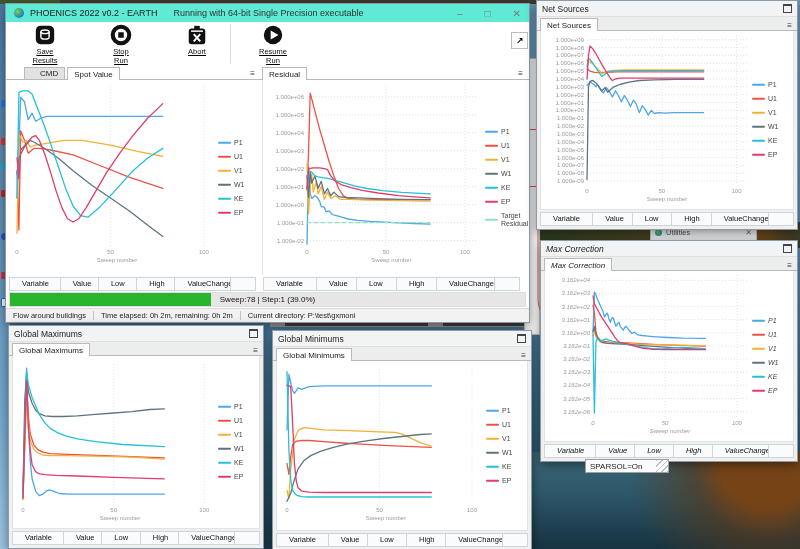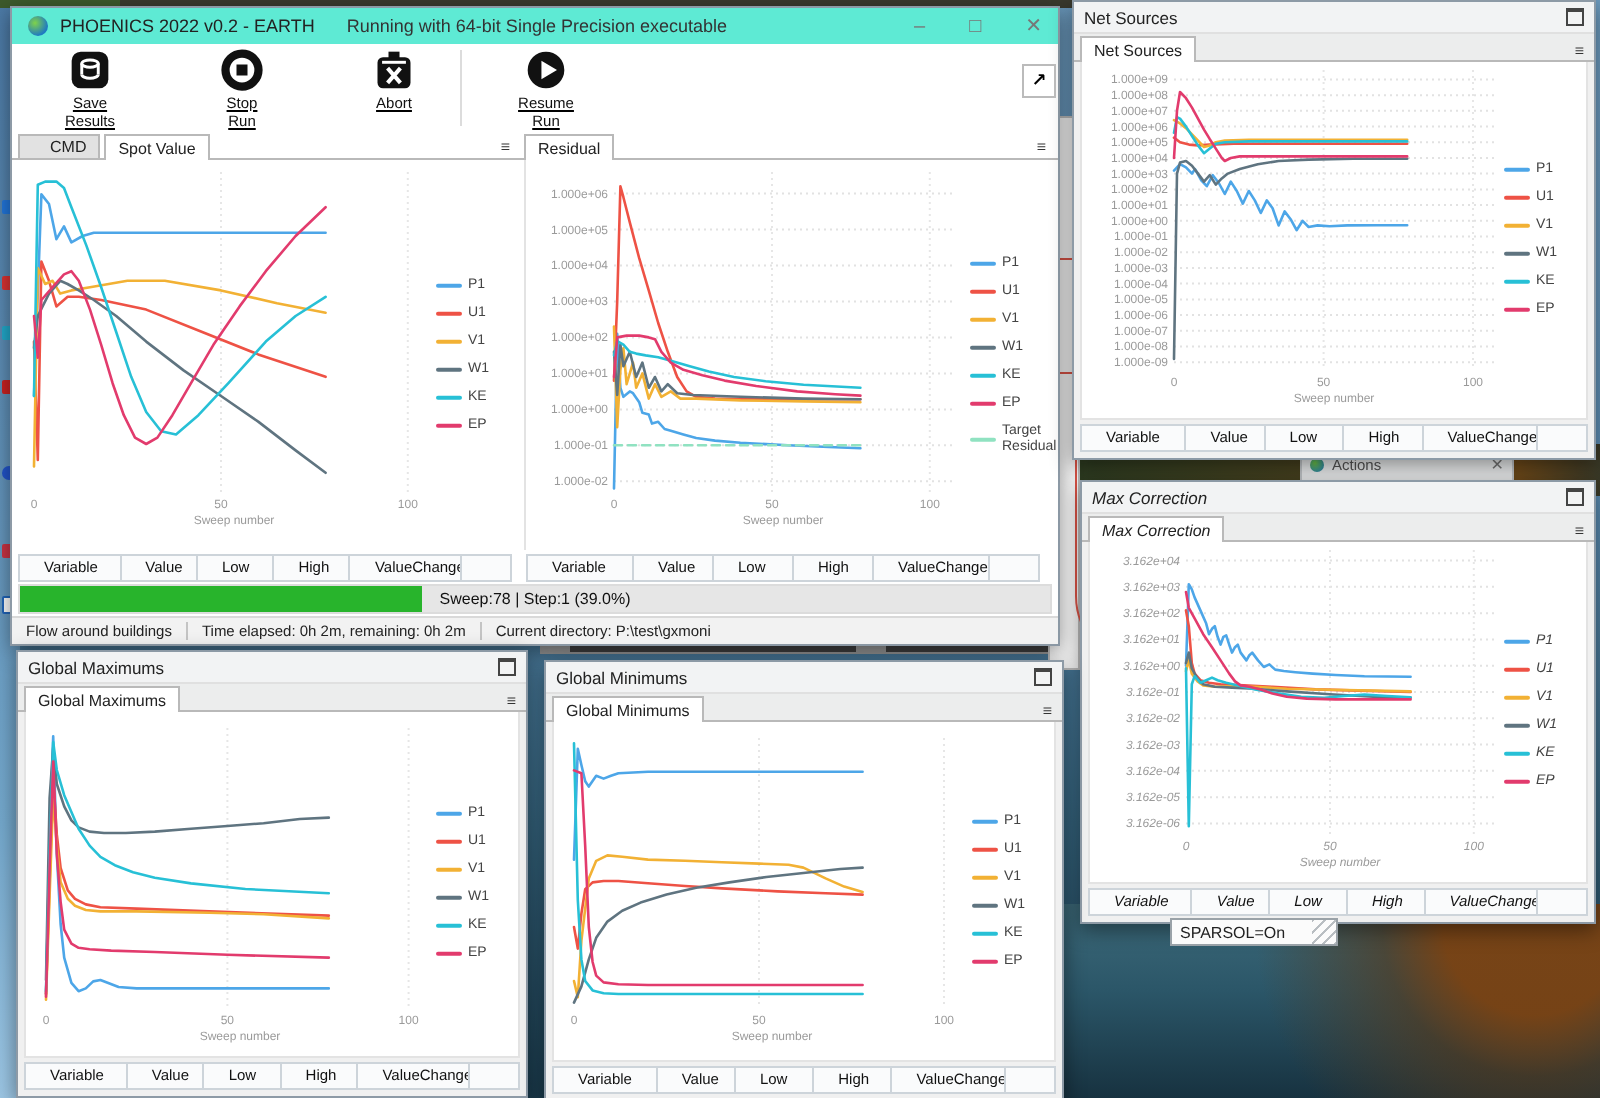--- a/index.html
+++ b/index.html
@@ -102,21 +102,21 @@
 <div class="abs white-strip">
   <div class="red-h" style="top:70px;"></div>
   <div class="red-h" style="top:127px;"></div>
 </div>
 <svg class="abs red-curve" viewBox="0 0 46 110">
   <path d="M14,2 L14,70 C14,90 30,102 46,104" fill="none" stroke="#e05548" stroke-width="1"></path>
 </svg>
 
 <div class="abs" id="movement-bar">
   <span class="mv-ico"></span>
-  <span class="mv-title">Actions</span>
+  <span class="mv-title">Utilities</span>
   <span class="mv-x">✕</span>
 </div>
 
 <div class="abs" id="popout-btn">↗</div>
 
 <div class="window z2" id="main-window">
   <div class="m-titlebar">
     <span class="globe"></span>
     <span class="m-title">PHOENICS 2022 v0.2 - EARTH</span>
     <span class="m-subtitle">Running with 64-bit Single Precision executable</span>
@@ -160,21 +160,21 @@
       <svg viewBox="0 0 24 24">
         <circle cx="12" cy="12" r="10" fill="#111"></circle>
         <polygon points="9.5,7 18,12 9.5,17" fill="#fff"></polygon>
       </svg>
       <span class="tlabel">Resume
 Run</span>
     </div>
     <div class="tool-sep"></div>
   </div>
   <div class="main-tabs">
-    <span class="tab" style="margin-left:3px;padding-left:15px;">CMD</span>
+    <span class="tab" style="margin-left:18px;padding-left:15px;">CMD</span>
     <span class="tab active">Spot Value</span>
     <span class="panel-menu" style="position:absolute;right:272px;bottom:1px;">≡</span>
     <span class="tab active" style="position:absolute;left:256px;">Residual</span>
     <span class="panel-menu" style="position:absolute;right:4px;bottom:1px;">≡</span>
   </div>
   <div class="main-body">
     <div class="panel" style="left:1px;width:252px;">
       <div class="chart-host" style="position:relative;">
           <svg width="252" height="190" viewBox="0 0 252 190" style="display: block; background: rgb(255, 255, 255);">
             <text x="10.0" y="174" text-anchor="middle" font-size="6" fill="#9a9a9a">0</text>

